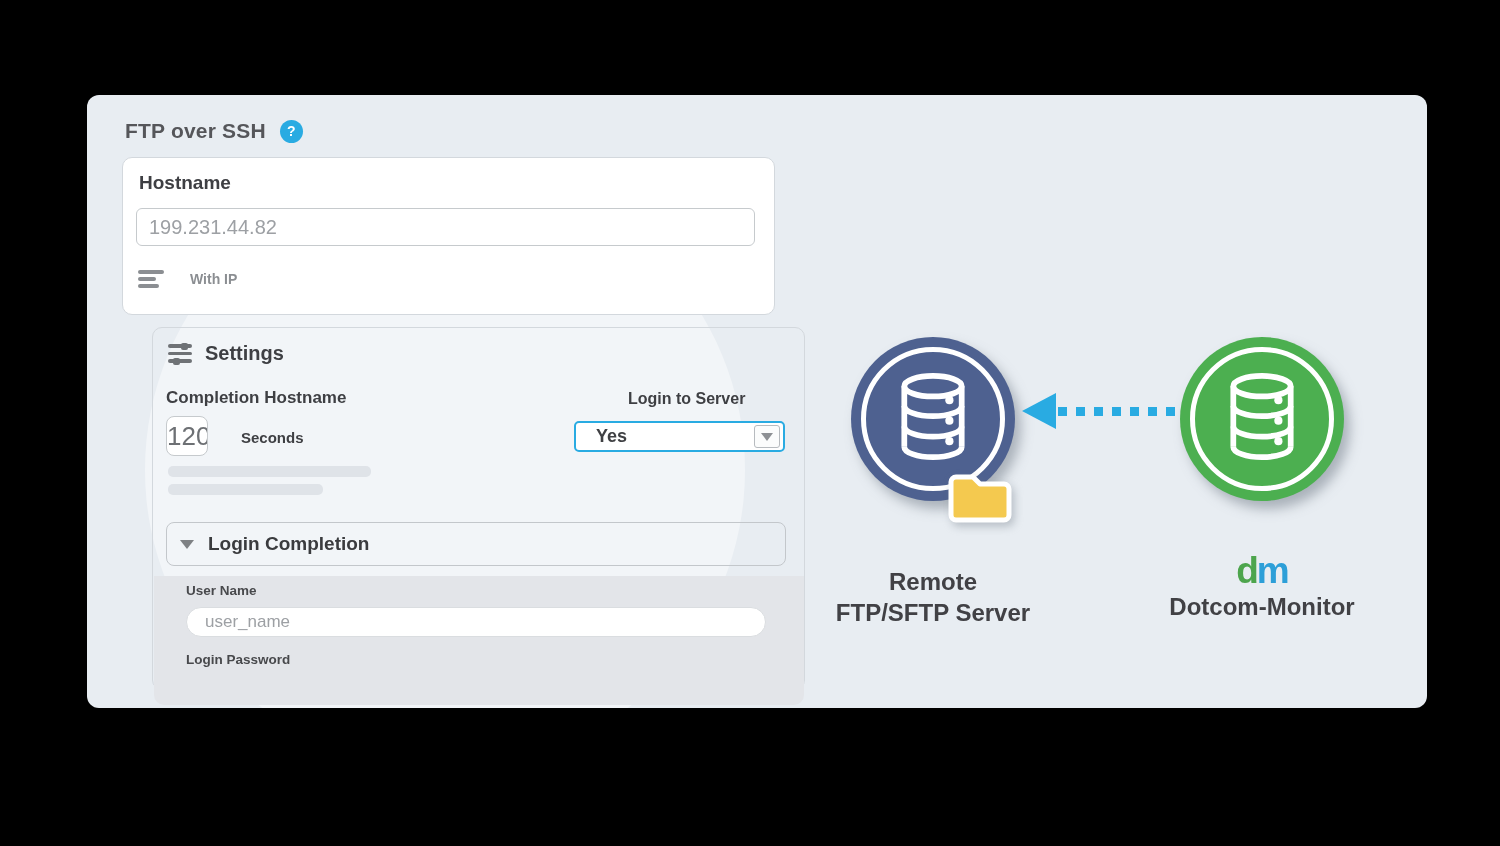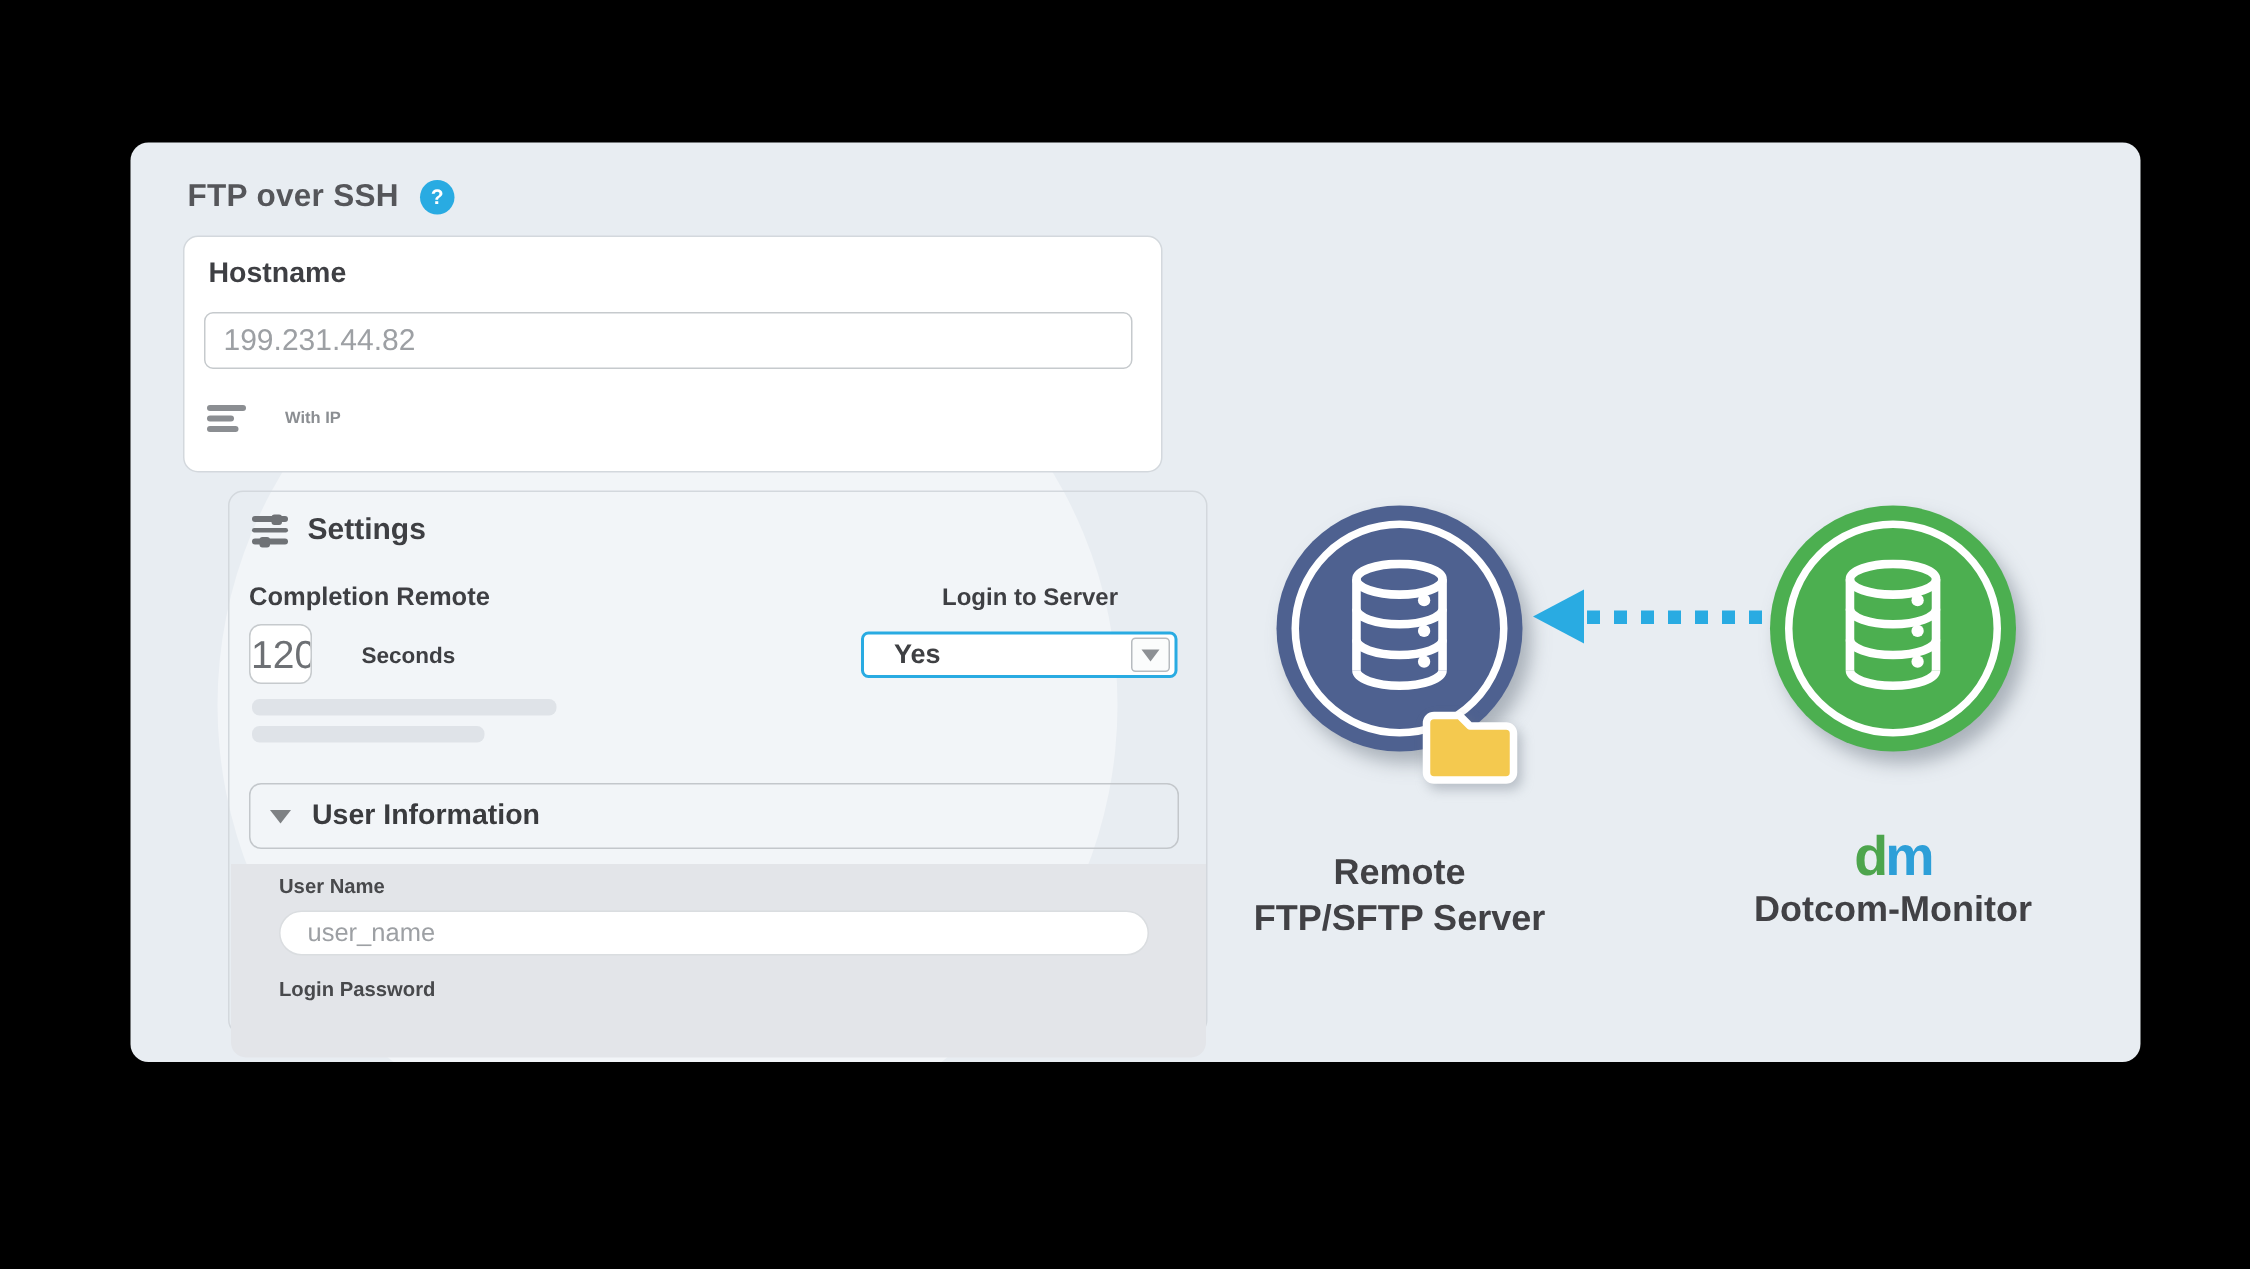--- a/index.html
+++ b/index.html
@@ -33,21 +33,21 @@
   .text-input::placeholder { color:var(--placeholder); opacity:1; }
 
   .hostname-input { position:absolute; left:13px; top:50px; width:619px; height:38px; }
 
   .withip-row { position:absolute; left:15px; top:112px; display:flex; align-items:center; }
   .lines-icon { width:26px; height:18px; position:relative; }
   .lines-icon i { position:absolute; left:0; background:#8b8e92; border-radius:2px; display:block; }
   .lines-icon i:nth-child(1){ top:0;  width:26px; height:4px; }
   .lines-icon i:nth-child(2){ top:7px; width:18px; height:3.5px; }
   .lines-icon i:nth-child(3){ top:14px; width:21px; height:3.5px; }
-  .withip-label { margin-left:26px; font-size:11px; font-weight:bold; color:var(--text-gray); }
+  .withip-label { margin-left:26px; font-size:14px; font-weight:bold; color:var(--text-gray); }
 
   
   .settings-head { position:absolute; left:15px; top:14px; display:flex; align-items:center; }
   .sliders-icon { width:24px; height:21px; position:relative; }
   .sliders-icon i { position:absolute; left:0; width:24px; height:3.5px; background:#6f7276;
                     border-radius:2px; display:block; }
   .sliders-icon i:nth-child(1){ top:1px; }
   .sliders-icon i:nth-child(2){ top:8.5px; }
   .sliders-icon i:nth-child(3){ top:16px; }
   .sliders-icon b { position:absolute; width:7px; height:7px; background:#6f7276;
@@ -145,38 +145,38 @@
       <span class="sliders-icon">
           <i></i>
           <i></i>
           <i></i>
           <b></b>
           <b></b>
         </span>
       <span class="settings-title">Settings</span>
     </div>
 
-    <span class="field-label" style="left:13px; top:60px; font-size:17px;">Completion Remote</span>
+    <span class="field-label" style="left:13px; top:60px; font-size:17px;">Completion Hostname</span>
     <input class="text-input timeout-input" type="text" value="120" style="">
     <span class="field-label seconds-label">Seconds</span>
 
     <span class="field-label" style="left:475px; top:62px; font-size:16px;">Login to Server</span>
     <div class="dropdown">
       <span class="dropdown-value">Yes</span>
       <span class="dropdown-btn">
         <span class="tri-down"></span>
       </span>
     </div>
 
     <div class="skeleton b1"></div>
     <div class="skeleton b2"></div>
 
     <div class="login-info-box">
       <span class="tri-collapse"></span>
-      <span class="login-info-title">User Information</span>
+      <span class="login-info-title">Login Completion</span>
     </div>
 
     <div class="gray-area">
       <span class="small-label" style="top:7px;">User Name</span>
       <input class="text-input username-input" type="text" placeholder="user_name" style="">
       <span class="small-label" style="top:76px;">Login Password</span>
     </div>
   </div>
 
   <div class="server blue">

